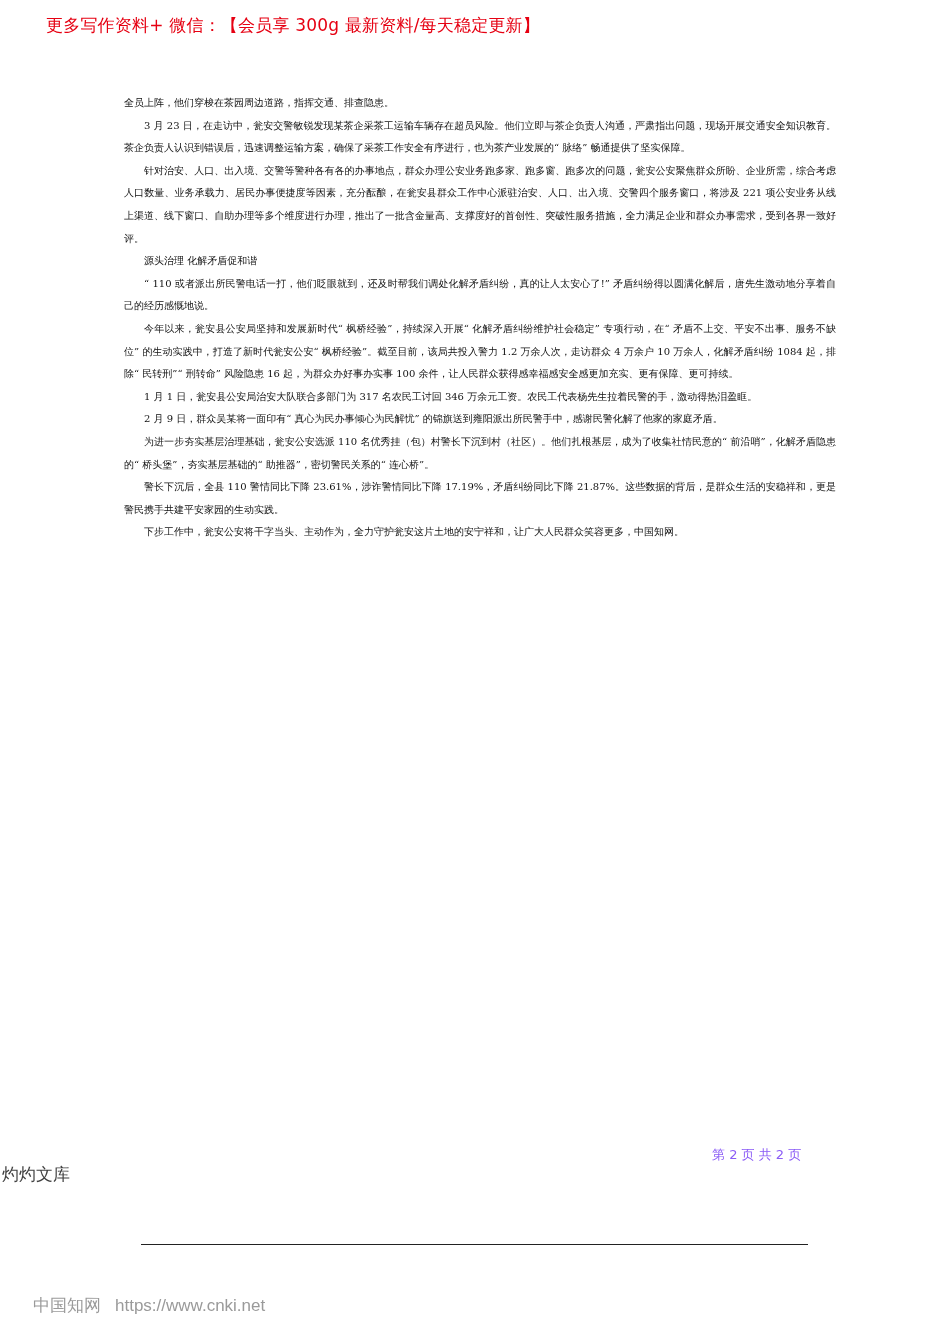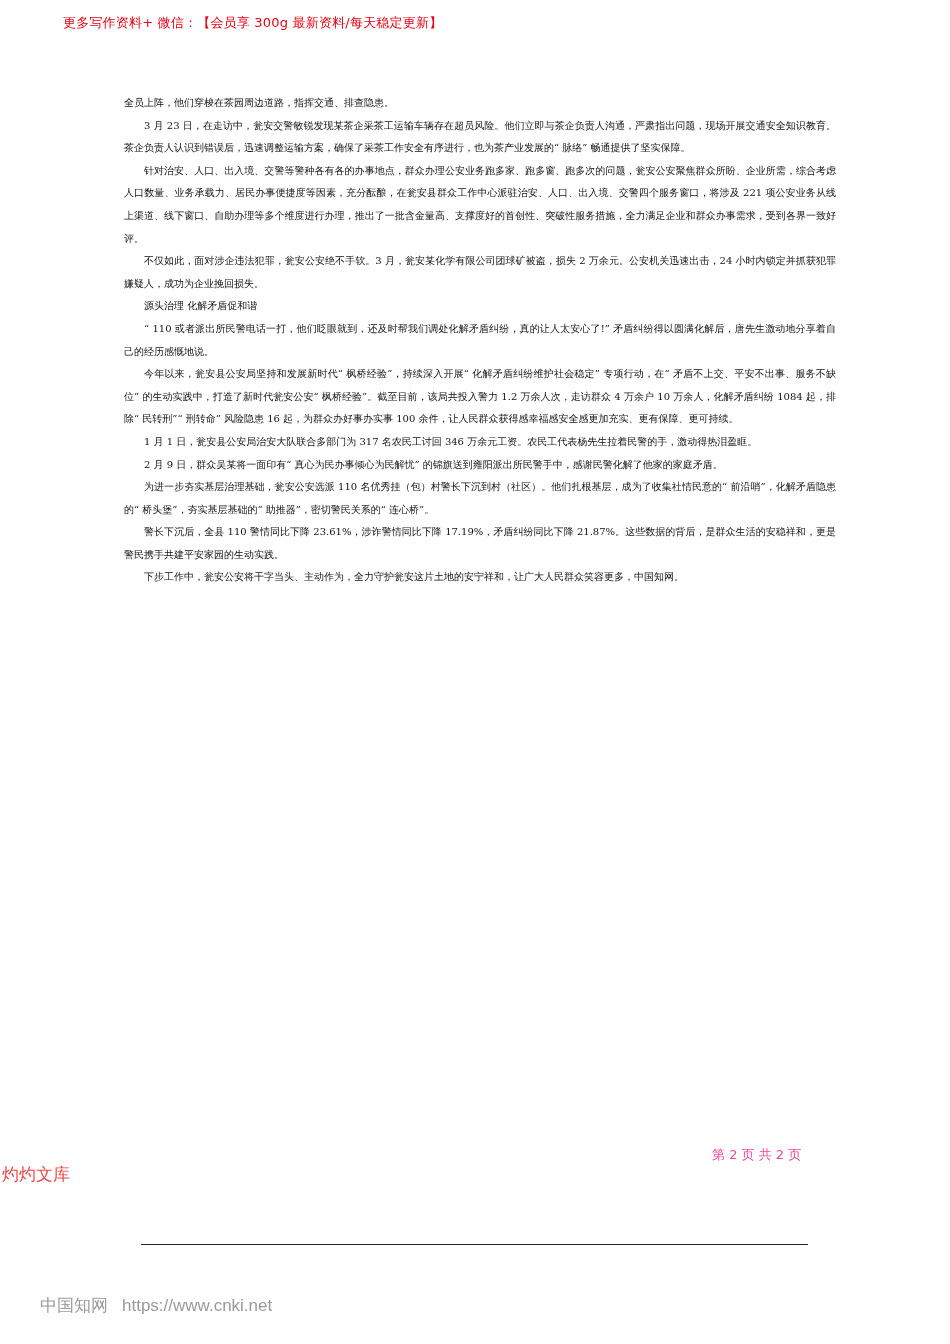--- a/index.html
+++ b/index.html
@@ -1,55 +1,54 @@
 <!DOCTYPE html>
 <html><head>
 <meta charset="utf-8">
 <style>
   html, body { margin: 0; padding: 0; }
   body {
     width: 950px; height: 1344px; background: #ffffff; position: relative; overflow: hidden;
     font-family: "DejaVu Sans", "Liberation Sans", sans-serif; color: #000;
   }
   .banner {
-    position: absolute; left: 63px; top: 14px; font-size: 13px; color: #e60012;
+    position: absolute; left: 46px; top: 14px; font-size: 17px; color: #e60012;
     letter-spacing: 0.2px; white-space: nowrap;
   }
   .body-text {
     position: absolute; left: 124px; top: 92px; width: 712px;
     font-family: "DejaVu Serif", "Liberation Serif", serif;
     font-size: 10px; line-height: 22.6px; color: #111;
   }
   .body-text p { margin: 0; text-align: justify; text-indent: 2em; }
   .body-text p.noindent { text-indent: 0; }
   .page-num {
-    position: absolute; left: 712px; top: 1146px; font-size: 13px; color: #ec4899;
+    position: absolute; left: 712px; top: 1146px; font-size: 13px; color: #8b5cf6;
     font-family: "DejaVu Sans", sans-serif;
   }
   .library {
-    position: absolute; left: 2px; top: 1163px; font-size: 17px; color: #ef4444;
+    position: absolute; left: 2px; top: 1163px; font-size: 17px; color: #404040;
   }
   .rule {
     position: absolute; left: 141px; top: 1244px; width: 667px; height: 1px; background: #222;
   }
   .cnki {
-    position: absolute; left: 33px; top: 1294px; font-size: 17px; color: #9a9a9a; white-space: nowrap; margin-left: 7px;
+    position: absolute; left: 33px; top: 1294px; font-size: 17px; color: #9a9a9a; white-space: nowrap;
   }
   .cnki .url { margin-left: 14px; font-family: "Liberation Sans", sans-serif; }
 </style>
 </head>
 <body>
 
 <div class="banner">更多写作资料+ 微信：【会员享 300g 最新资料/每天稳定更新】</div>
 
 <div class="body-text">
   <p class="noindent">全员上阵，他们穿梭在茶园周边道路，指挥交通、排查隐患。</p>
   <p>3 月 23 日，在走访中，瓮安交警敏锐发现某茶企采茶工运输车辆存在超员风险。他们立即与茶企负责人沟通，严肃指出问题，现场开展交通安全知识教育。茶企负责人认识到错误后，迅速调整运输方案，确保了采茶工作安全有序进行，也为茶产业发展的“ 脉络” 畅通提供了坚实保障。</p>
   <p>针对治安、人口、出入境、交警等警种各有各的办事地点，群众办理公安业务跑多家、跑多窗、跑多次的问题，瓮安公安聚焦群众所盼、企业所需，综合考虑人口数量、业务承载力、居民办事便捷度等因素，充分酝酿，在瓮安县群众工作中心派驻治安、人口、出入境、交警四个服务窗口，将涉及 221 项公安业务从线上渠道、线下窗口、自助办理等多个维度进行办理，推出了一批含金量高、支撑度好的首创性、突破性服务措施，全力满足企业和群众办事需求，受到各界一致好评。</p>
-  <p>不仅如此，面对涉企违法犯罪，瓮安公安绝不手软。3 月，瓮安某化学有限公司团球矿被盗，损失 2 万余元。公安机关迅速出击，24 小时内锁定并抓获犯罪嫌疑人，成功为企业挽回损失。</p>
   <p>源头治理 化解矛盾促和谐</p>
   <p>“ 110 或者派出所民警电话一打，他们眨眼就到，还及时帮我们调处化解矛盾纠纷，真的让人太安心了!” 矛盾纠纷得以圆满化解后，唐先生激动地分享着自己的经历感慨地说。</p>
   <p>今年以来，瓮安县公安局坚持和发展新时代“ 枫桥经验”，持续深入开展“ 化解矛盾纠纷维护社会稳定” 专项行动，在“ 矛盾不上交、平安不出事、服务不缺位” 的生动实践中，打造了新时代瓮安公安“ 枫桥经验”。截至目前，该局共投入警力 1.2 万余人次，走访群众 4 万余户 10 万余人，化解矛盾纠纷 1084 起，排除“ 民转刑”“ 刑转命” 风险隐患 16 起，为群众办好事办实事 100 余件，让人民群众获得感幸福感安全感更加充实、更有保障、更可持续。</p>
   <p>1 月 1 日，瓮安县公安局治安大队联合多部门为 317 名农民工讨回 346 万余元工资。农民工代表杨先生拉着民警的手，激动得热泪盈眶。</p>
   <p>2 月 9 日，群众吴某将一面印有“ 真心为民办事倾心为民解忧” 的锦旗送到雍阳派出所民警手中，感谢民警化解了他家的家庭矛盾。</p>
   <p>为进一步夯实基层治理基础，瓮安公安选派 110 名优秀挂（包）村警长下沉到村（社区）。他们扎根基层，成为了收集社情民意的“ 前沿哨”，化解矛盾隐患的“ 桥头堡”，夯实基层基础的“ 助推器”，密切警民关系的“ 连心桥”。</p>
   <p>警长下沉后，全县 110 警情同比下降 23.61%，涉诈警情同比下降 17.19%，矛盾纠纷同比下降 21.87%。这些数据的背后，是群众生活的安稳祥和，更是警民携手共建平安家园的生动实践。</p>
   <p>下步工作中，瓮安公安将干字当头、主动作为，全力守护瓮安这片土地的安宁祥和，让广大人民群众笑容更多，中国知网。</p>
 </div>
 

